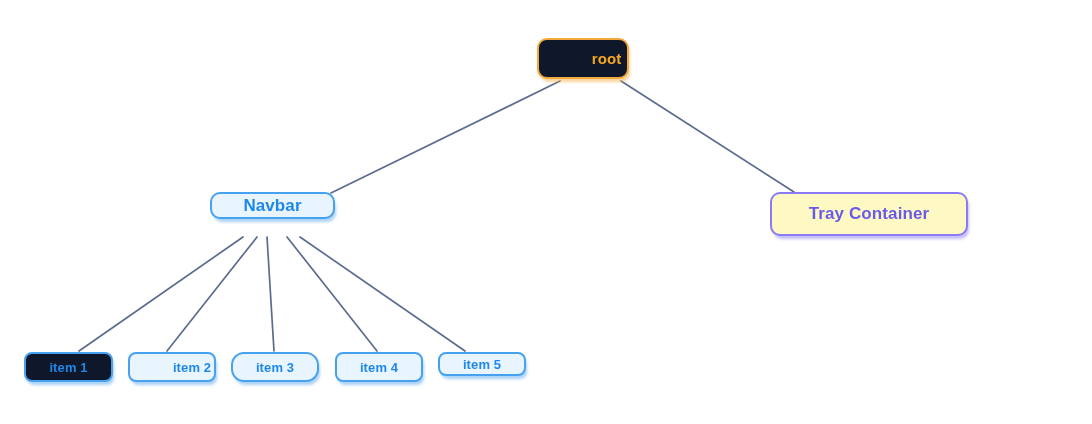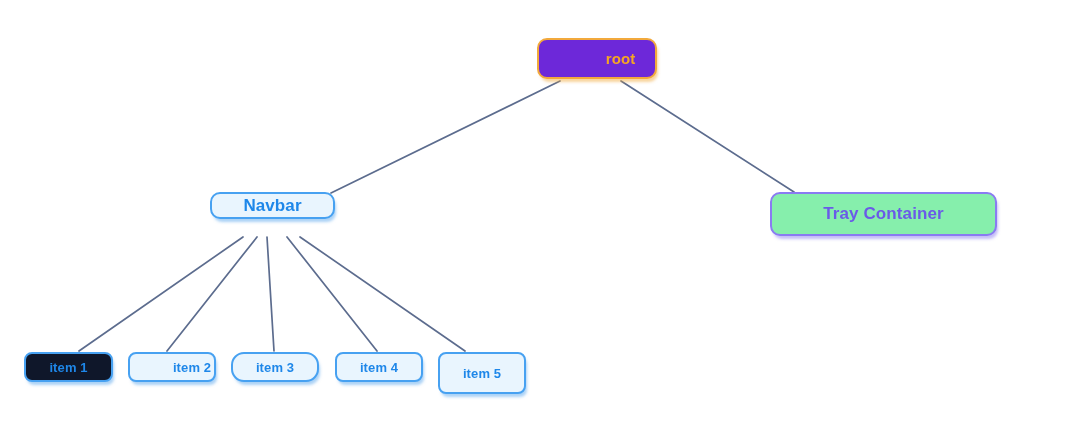--- a/index.html
+++ b/index.html
@@ -47,38 +47,38 @@
   <svg class="edges-layer" xmlns="http://www.w3.org/2000/svg" width="1092" height="424" viewBox="0 0 1092 424">
       <line x1="560" y1="81" x2="331" y2="193" stroke="#5c6c8e" stroke-width="1.7" stroke-linecap="round"></line>
       <line x1="621" y1="81" x2="794" y2="192" stroke="#5c6c8e" stroke-width="1.7" stroke-linecap="round"></line>
       <line x1="243" y1="237" x2="79" y2="351" stroke="#5c6c8e" stroke-width="1.7" stroke-linecap="round"></line>
       <line x1="257" y1="237" x2="167" y2="351" stroke="#5c6c8e" stroke-width="1.7" stroke-linecap="round"></line>
       <line x1="267" y1="237" x2="274" y2="351" stroke="#5c6c8e" stroke-width="1.7" stroke-linecap="round"></line>
       <line x1="287" y1="237" x2="377" y2="351" stroke="#5c6c8e" stroke-width="1.7" stroke-linecap="round"></line>
       <line x1="300" y1="237" x2="465" y2="351" stroke="#5c6c8e" stroke-width="1.7" stroke-linecap="round"></line>
     </svg>
   <div>
-      <div class="node" style="left: 537px; top: 38px; width: 120px; height: 41px; border-radius: 10px; border-color: rgb(242, 169, 60); background: #6d28d9; color: rgb(245, 166, 35); font-size: 15px; box-shadow: rgba(242, 169, 60, 0.5) 2px 4px 3px -1px; padding-left: 47px;">
+      <div class="node" style="left: 537px; top: 38px; width: 92px; height: 41px; border-radius: 10px; border-color: rgb(242, 169, 60); background: #0f172a; color: rgb(245, 166, 35); font-size: 15px; box-shadow: rgba(242, 169, 60, 0.5) 2px 4px 3px -1px; padding-left: 47px;">
         <span class="node-label">root</span>
       </div>
       <div class="node" style="left: 210px; top: 192px; width: 125px; height: 27px; border-radius: 10px; border-color: rgb(71, 161, 241); background: rgb(233, 245, 254); color: rgb(30, 135, 233); font-size: 17px; box-shadow: rgba(88, 166, 238, 0.5) 2px 4px 3px -1px;">
         <span class="node-label">Navbar</span>
       </div>
-      <div class="node" style="left: 770px; top: 192px; width: 227px; height: 44px; border-radius: 10px; border-color: rgb(138, 123, 242); background: #86efac; color: rgb(106, 90, 232); font-size: 17px; box-shadow: rgba(138, 123, 242, 0.5) 2px 4px 3px -1px; align-items: center;">
+      <div class="node" style="left: 770px; top: 192px; width: 198px; height: 44px; border-radius: 10px; border-color: rgb(138, 123, 242); background: #fef9c3; color: rgb(106, 90, 232); font-size: 17px; box-shadow: rgba(138, 123, 242, 0.5) 2px 4px 3px -1px; align-items: center;">
         <span class="node-label">Tray Container</span>
       </div>
       <div class="node" style="left: 24px; top: 352px; width: 89px; height: 30px; border-radius: 8px; border-color: rgb(71, 161, 241); background: #0f172a; color: rgb(30, 135, 233); font-size: 13px; box-shadow: rgba(88, 166, 238, 0.5) 2px 4px 3px -1px;">
         <span class="node-label">item 1</span>
       </div>
       <div class="node" style="left: 128px; top: 352px; width: 88px; height: 30px; border-radius: 8px; border-color: rgb(71, 161, 241); background: rgb(233, 245, 254); color: rgb(30, 135, 233); font-size: 13px; box-shadow: rgba(88, 166, 238, 0.5) 2px 4px 3px -1px; padding-left: 40px;">
         <span class="node-label">item 2</span>
       </div>
       <div class="node" style="left: 231px; top: 352px; width: 88px; height: 30px; border-radius: 13px; border-color: rgb(71, 161, 241); background: rgb(233, 245, 254); color: rgb(30, 135, 233); font-size: 13px; box-shadow: rgba(88, 166, 238, 0.5) 2px 4px 3px -1px;">
         <span class="node-label">item 3</span>
       </div>
       <div class="node" style="left: 335px; top: 352px; width: 88px; height: 30px; border-radius: 8px; border-color: rgb(71, 161, 241); background: rgb(233, 245, 254); color: rgb(30, 135, 233); font-size: 13px; box-shadow: rgba(88, 166, 238, 0.5) 2px 4px 3px -1px;">
         <span class="node-label">item 4</span>
       </div>
-      <div class="node" style="left: 438px; top: 352px; width: 88px; height: 42px; border-radius: 8px; border-color: rgb(71, 161, 241); background: rgb(233, 245, 254); color: rgb(30, 135, 233); font-size: 13px; box-shadow: rgba(88, 166, 238, 0.5) 2px 4px 3px -1px;">
+      <div class="node" style="left: 438px; top: 352px; width: 88px; height: 24px; border-radius: 8px; border-color: rgb(71, 161, 241); background: rgb(233, 245, 254); color: rgb(30, 135, 233); font-size: 13px; box-shadow: rgba(88, 166, 238, 0.5) 2px 4px 3px -1px;">
         <span class="node-label">item 5</span>
       </div>
     </div>
 </div>
 
 </body></html>

